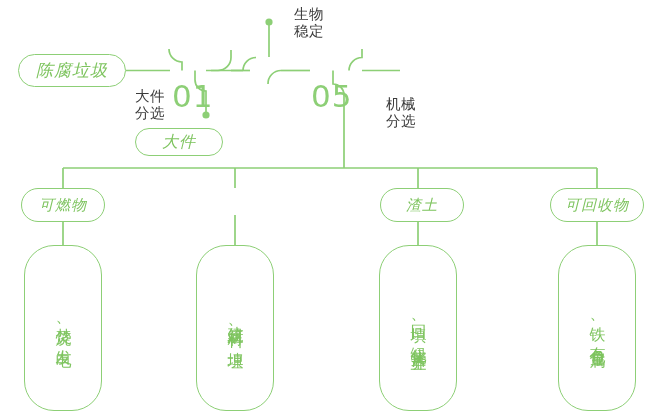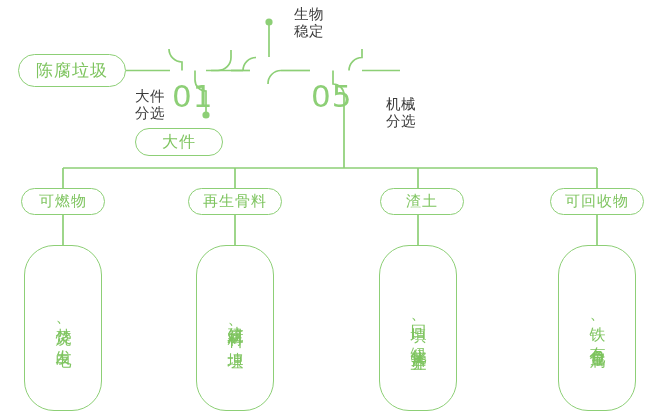--- a/index.html
+++ b/index.html
@@ -33,33 +33,34 @@
     box-sizing: border-box;
     border: 1.6px solid #8dcf76;
     border-radius: 999px;
     color: #7ec45f;
     display: flex;
     align-items: center;
     justify-content: center;
     white-space: nowrap;
     letter-spacing: 1px;
     background: #ffffff;
+    font-style: italic;
   }
   .pill-root {
     left: 18px; top: 54px;
     width: 108px; height: 33px;
     font-size: 17px;
   }
   .pill-bulk {
     left: 135px; top: 128px;
     width: 88px; height: 28px;
     font-size: 16px;
   }
   .pill-cat {
-    width: 84px; height: 27px;
+    width: 84px; height: 34px;
     font-size: 15px;
     top: 188px;
   }
   .pill-cat.wide { width: 94px; }
 
   
   .numeral {
     position: absolute;
     color: #8dcf76;
     font-size: 31px;
@@ -171,21 +172,20 @@
 
   <div class="annot right" style="left:263px; top:6px;">生物
 稳定</div>
 
   <div class="annot right" style="left:355px; top:96px;">机械
 分选</div>
 
   <div class="pill pill-bulk">大件</div>
 
   <div class="pill pill-cat" style="left:21px;">可燃物</div>
-  <div class="pill pill-cat wide" style="left:188px;">再生骨料</div>
   <div class="pill pill-cat" style="left:380px;">渣土</div>
   <div class="pill pill-cat wide" style="left:550px;">可回收物</div>
 
   <div class="outcome" style="left:24px;">
     <span class="vtext">焚烧、发电</span>
   </div>
 
   <div class="outcome" style="left:196px;">
     <span class="vtext">建筑材料、填埋</span>
   </div>

